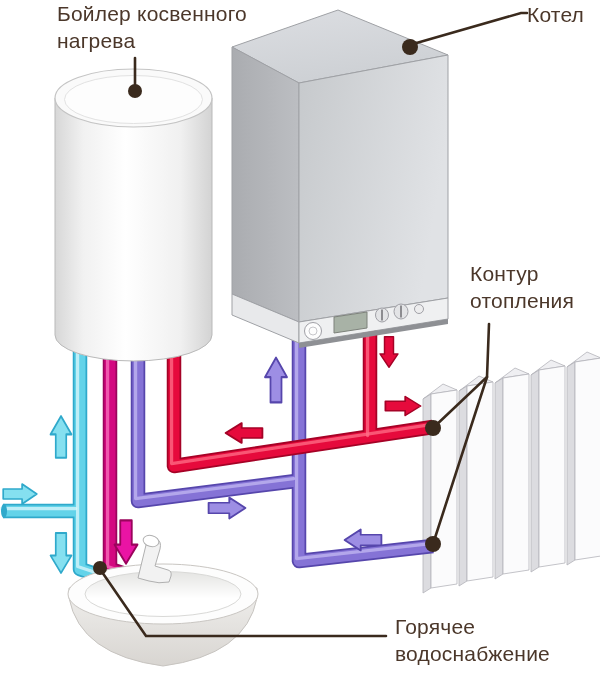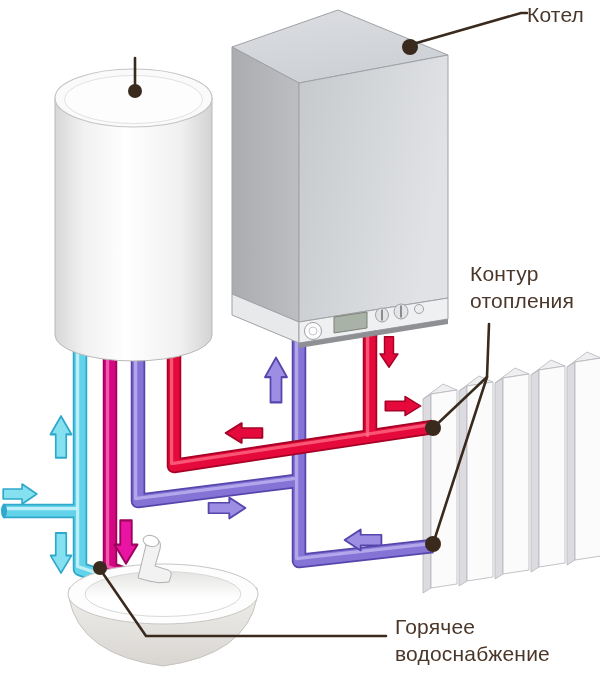--- a/index.html
+++ b/index.html
@@ -188,16 +188,17 @@
     <circle class="co-dot" cx="410" cy="47" r="8"></circle>
     <polyline class="co-line" points="489,324 487,377 433,428"></polyline>
     <polyline class="co-line" points="487,377 433,544"></polyline>
     <circle class="co-dot" cx="433" cy="428" r="8"></circle>
     <circle class="co-dot" cx="433" cy="544" r="8"></circle>
     <polyline class="co-line" points="102,572 146,636 386,636"></polyline>
     <circle class="co-dot" cx="100" cy="568" r="7"></circle>
   </g>
 </svg>
 
+  <div class="lbl" style="left:57px;top:0;width:255px;">Бойлер косвенного нагрева</div>
   <div class="lbl" style="left:527px;top:1px;width:70px;">Котел</div>
   <div class="lbl" style="left:470px;top:260px;width:132px;">Контур отопления</div>
   <div class="lbl" style="left:395px;top:613px;width:215px;">Горячее водоснабжение</div>
 </div>
 
 </body></html>

